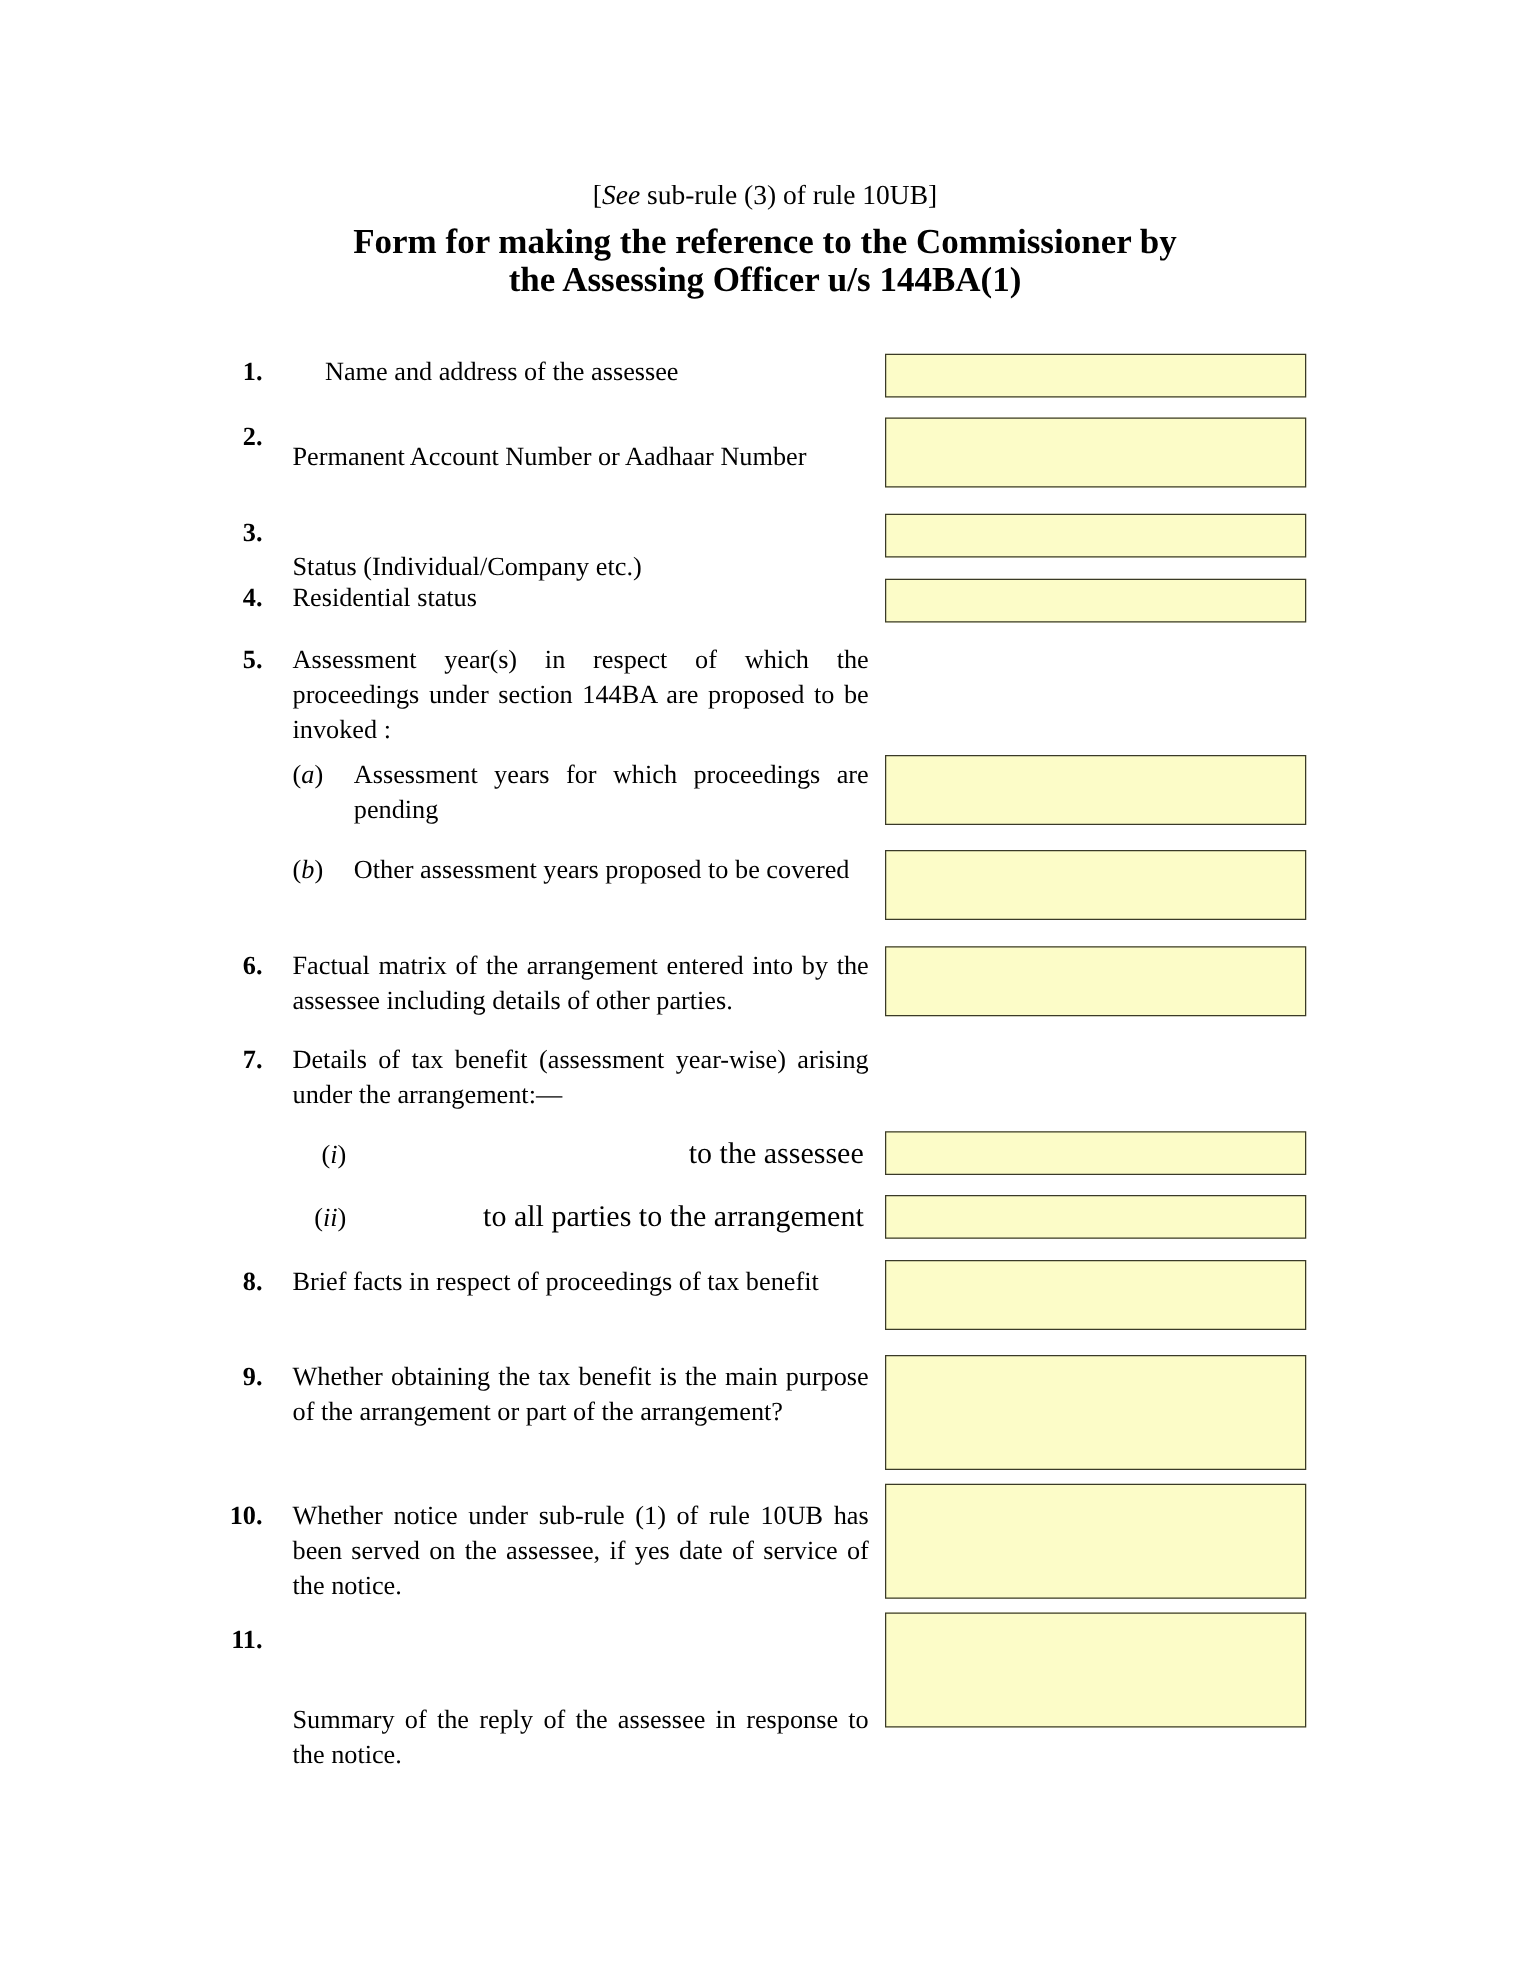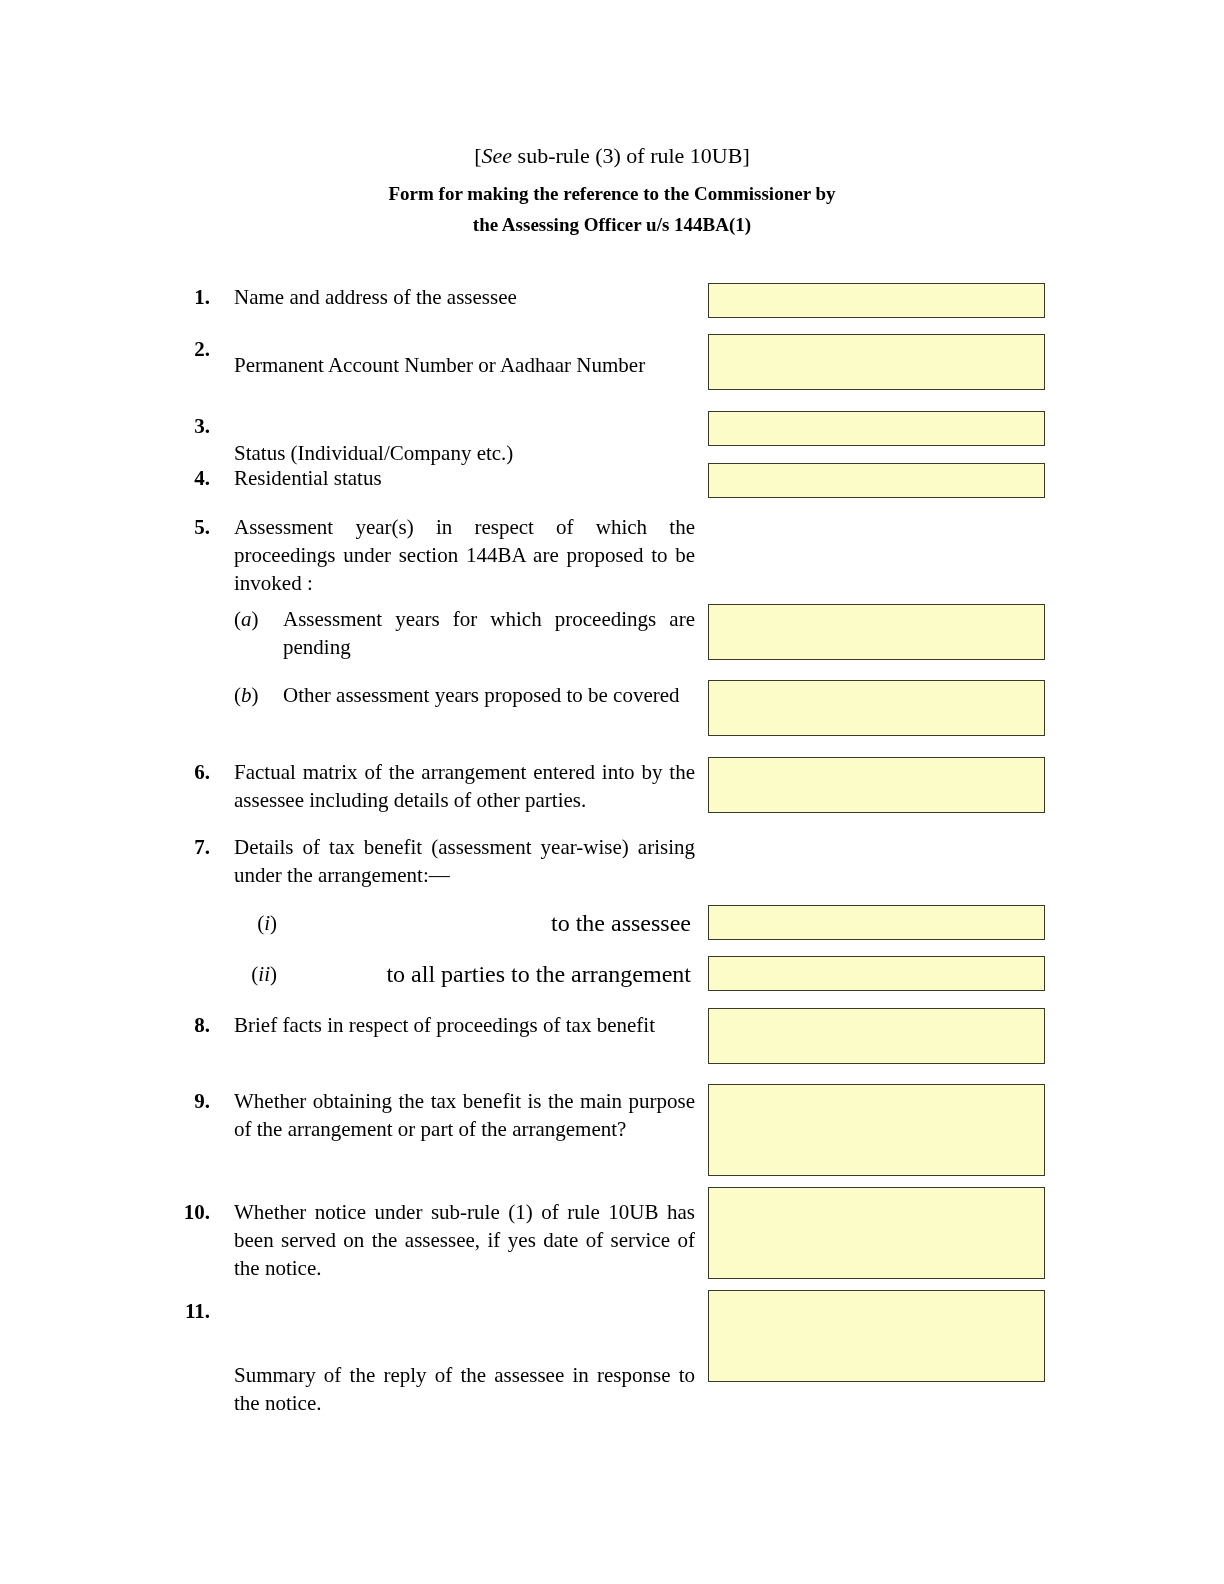--- a/index.html
+++ b/index.html
@@ -38,21 +38,21 @@
   }
   .see-rule {
     font-size: 22px;
     line-height: 36px;
     font-weight: normal;
   }
   .see-rule .ital {
     font-style: italic;
   }
   .subtitle {
-    font-size: 19px;
+    font-size: 28px;
     font-weight: bold;
     line-height: 31px;
     margin-top: 4px;
   }
 
   
   .items {
     position: absolute;
     left: 0;
     top: 277px;
@@ -146,21 +146,21 @@
   <div class="header">
     <div class="see-rule"><span>[</span><span class="ital">See</span><span> sub-rule (3) of rule 10UB]</span></div>
     <div class="subtitle">Form for making the reference to the Commissioner by</div>
     <div class="subtitle" style="margin-top:0;">the Assessing Officer u/s 144BA(1)</div>
   </div>
 
   <div class="items">
 
     <div class="item">
       <div class="num" style="top:6px;">1.</div>
-      <div class="body-text nojust" style="top:6px;">Name and address of the assessee</div>
+      <div class="body-text nojust" style="top:6px;margin-left:26px;">Name and address of the assessee</div>
       <div class="field" style="top:6px; height:35px;"></div>
     </div>
 
     <div class="item">
       <div class="num" style="top:58px;">2.</div>
       <div class="body-text" style="top:58px;margin-top:16px;">Permanent Account Number or Aadhaar Number</div>
       <div class="field" style="top:57px; height:56px;"></div>
     </div>
 
     <div class="item">

